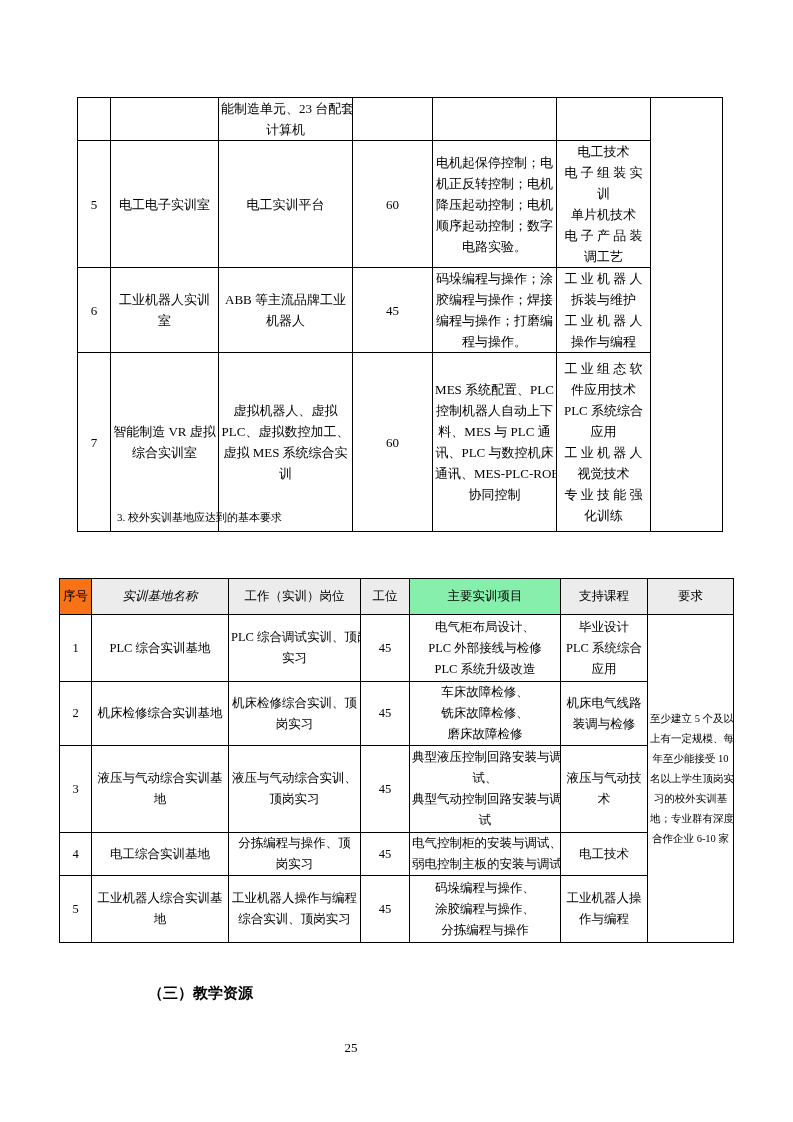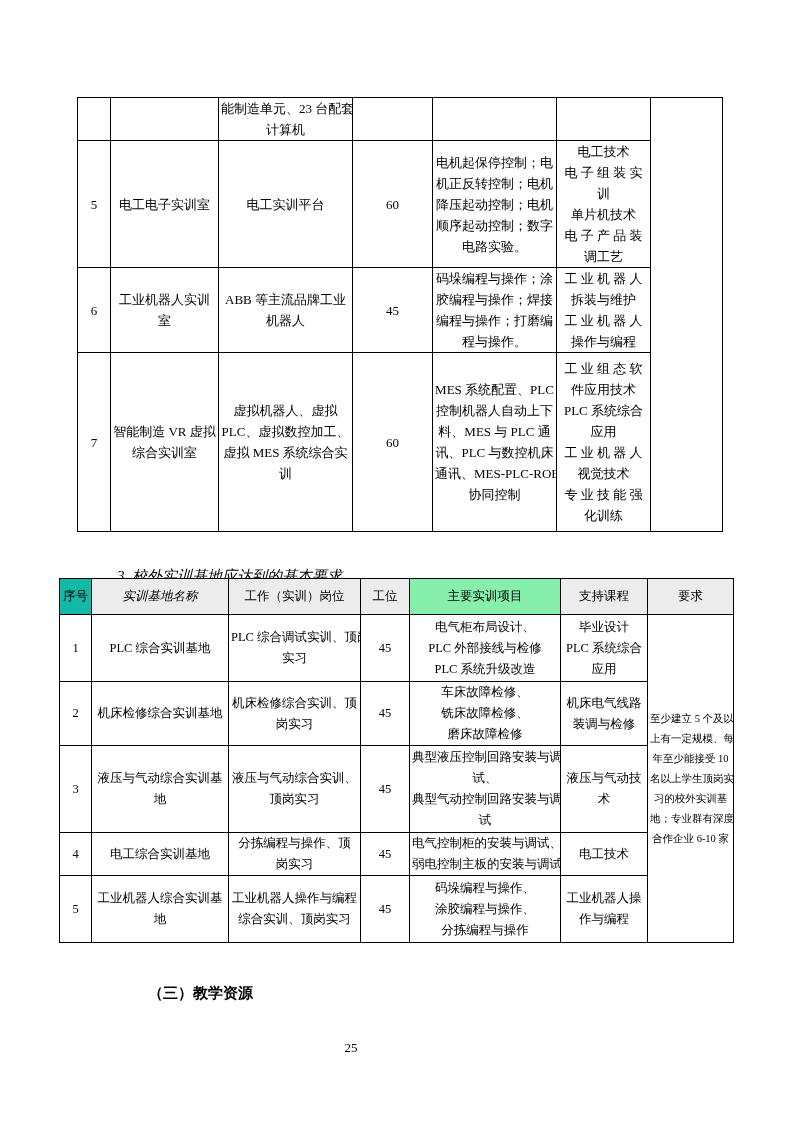--- a/index.html
+++ b/index.html
@@ -14,21 +14,21 @@
     vertical-align:middle; text-align:center; font-weight:normal;
   }
   .pre { white-space:pre; }
   .lt  { text-align:left; padding-left:4px; }
   .vt  { vertical-align:top; }
   .t1  { left:77px; top:97px;  width:645px; font-size:13px;   line-height:21px; }
   .t2  { left:59px; top:578px; width:674px; font-size:12.5px; line-height:21px; }
   .t2 .head th { height:36px; }
   .req { font-size:10.5px; line-height:20px; padding-left:3px; padding-right:1px; }
   .h-section {
-    position:absolute; left:117px; top:567px; font-size:15px; line-height:18px;font-style:italic;
+    position:absolute; left:117px; top:508px; font-size:11px; line-height:18px;
   }
   .h-title {
     position:absolute; left:0; top:559px; width:752px; text-align:center;
     font-size:11px; font-weight:bold; font-family:"Liberation Sans", sans-serif;
   }
   .h-sub {
     position:absolute; left:148px; top:984px; font-size:15px; font-weight:bold;
     font-family:"Liberation Sans", sans-serif;
   }
   .pagenum {
@@ -128,21 +128,21 @@
       <col style="width:32px">
         <col style="width:137px">
         <col style="width:132px">
       <col style="width:49px">
         <col style="width:151px">
         <col style="width:87px">
       <col style="width:86px">
     </colgroup>
     <tbody>
       <tr class="head" style="height:36px">
-        <th style="background: #14b8a6;">序号</th>
+        <th style="background: #f97316;">序号</th>
         <th style="background: rgb(236, 236, 236); font-style: italic;">实训基地名称</th>
         <th style="background: rgb(236, 236, 236);">工作（实训）岗位</th>
         <th style="background: rgb(236, 236, 236);">工位</th>
         <th style="background: #86efac;">主要实训项目</th>
         <th style="background: rgb(236, 236, 236);">支持课程</th>
         <th style="background: rgb(236, 236, 236);">要求</th>
       </tr>
       <tr style="height:67px">
         <td>1</td>
         <td class="lt">PLC 综合实训基地</td>

